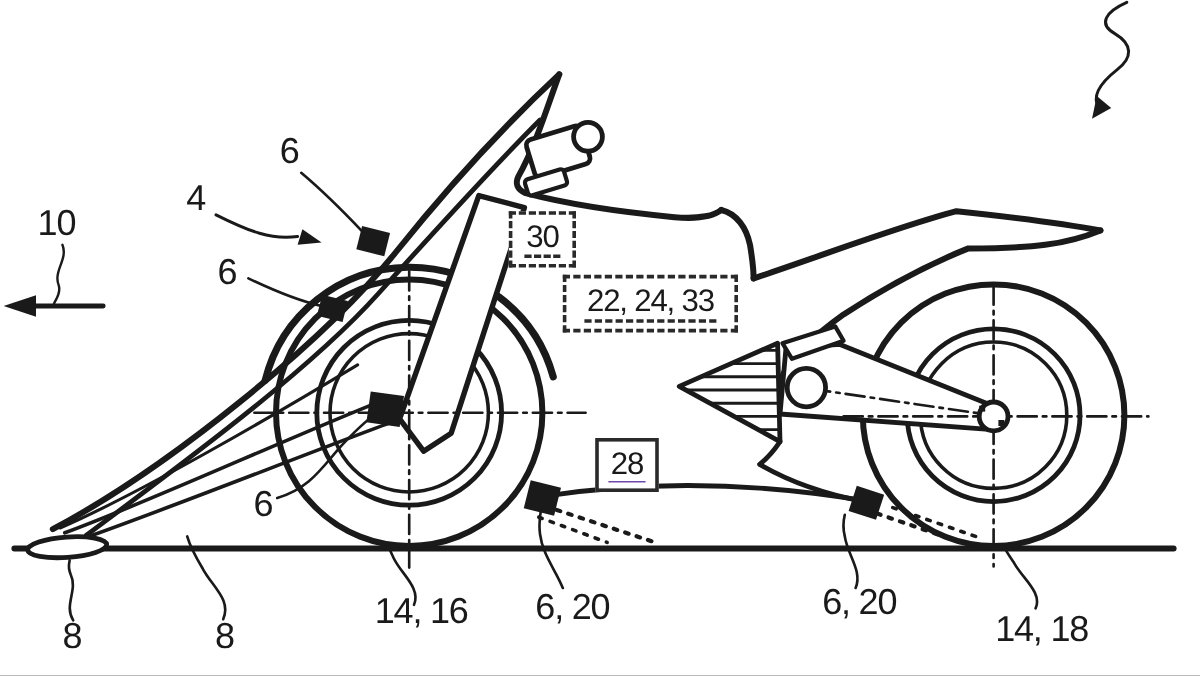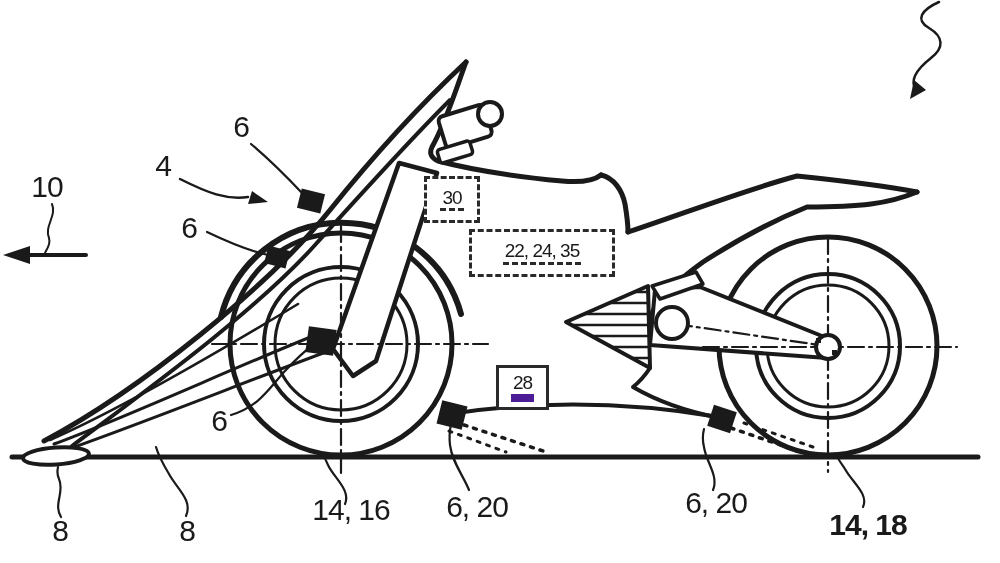--- a/index.html
+++ b/index.html
@@ -8,39 +8,39 @@
     overflow:hidden;font-family:"Liberation Sans",sans-serif;color:#1a1a1a;
   }
   .stage svg{position:absolute;left:0;top:0;}
   .ref{
     position:absolute;transform:translate(-50%,-50%);
     font-size:30px;font-weight:500;letter-spacing:-1px;white-space:nowrap;
     color:#1a1a1a;user-select:none;
   }
   .boxed{
     position:absolute;display:flex;align-items:center;justify-content:center;
-    font-size:19px;font-weight:500;letter-spacing:-1px;white-space:nowrap;
+    font-size:26px;font-weight:500;letter-spacing:-1px;white-space:nowrap;
     color:#1a1a1a;background:#fff;
   }
   .boxed.dashed{border:3px dashed #2a2a2a;}
   .boxed.solid{border:3px solid #2a2a2a;}
   .boxed .u-dash{border-bottom:3px dashed #2a2a2a;padding:0 2px 1px 2px;line-height:1.05;}
-  .boxed .u-solid{border-bottom:8px solid #4c1d95;padding:0 2px 1px 2px;line-height:1.05;text-align:right;}
+  .boxed .u-solid{border-bottom:1px solid #4c1d95;padding:0 2px 1px 2px;line-height:1.05;text-align:right;}
   
   .p-ref10{left:47px;top:187px;}
   .p-ref4{left:163px;top:166px;}
   .p-ref6a{left:241px;top:127px;}
   .p-ref6b{left:189px;top:228px;}
   .p-ref6c{left:219px;top:421px;}
   .p-ref12{left:60px;top:531px;}
   .p-ref8{left:187px;top:531px;}
   .p-ref14_16{left:351px;top:510px;}
   .p-ref6_20a{left:477px;top:507px;}
   .p-ref6_20b{left:716px;top:503px;}
-  .p-ref14_18{left:868px;top:525px;font-weight:bold;}
+  .p-ref14_18{left:868px;top:525px;}
   .p-box30{left:424px;top:176px;width:50px;height:41px;}
   .p-box22{left:469px;top:229px;width:140px;height:42px;}
   .p-box28{left:496px;top:365px;width:47px;height:39px;}
 </style>
 </head>
 <body>
 
 <div class="stage">
 
   <svg width="1000" height="563" viewBox="0 0 1000 563" fill="none" stroke="#1a1a1a" stroke-linecap="round" stroke-linejoin="round">
@@ -191,19 +191,19 @@
   <div class="ref p-ref8">8</div>
   <div class="ref p-ref14_16">14, 16</div>
   <div class="ref p-ref6_20a">6, 20</div>
   <div class="ref p-ref6_20b">6, 20</div>
   <div class="ref p-ref14_18">14, 18</div>
 
   <div class="boxed dashed p-box30">
     <span class="u-dash">30</span>
   </div>
   <div class="boxed dashed p-box22">
-    <span class="u-dash">22, 24, 35</span>
+    <span class="u-dash">22, 24, 33</span>
   </div>
   <div class="boxed solid p-box28">
     <span class="u-solid">28</span>
   </div>
 
 </div>
 
 </body></html>

